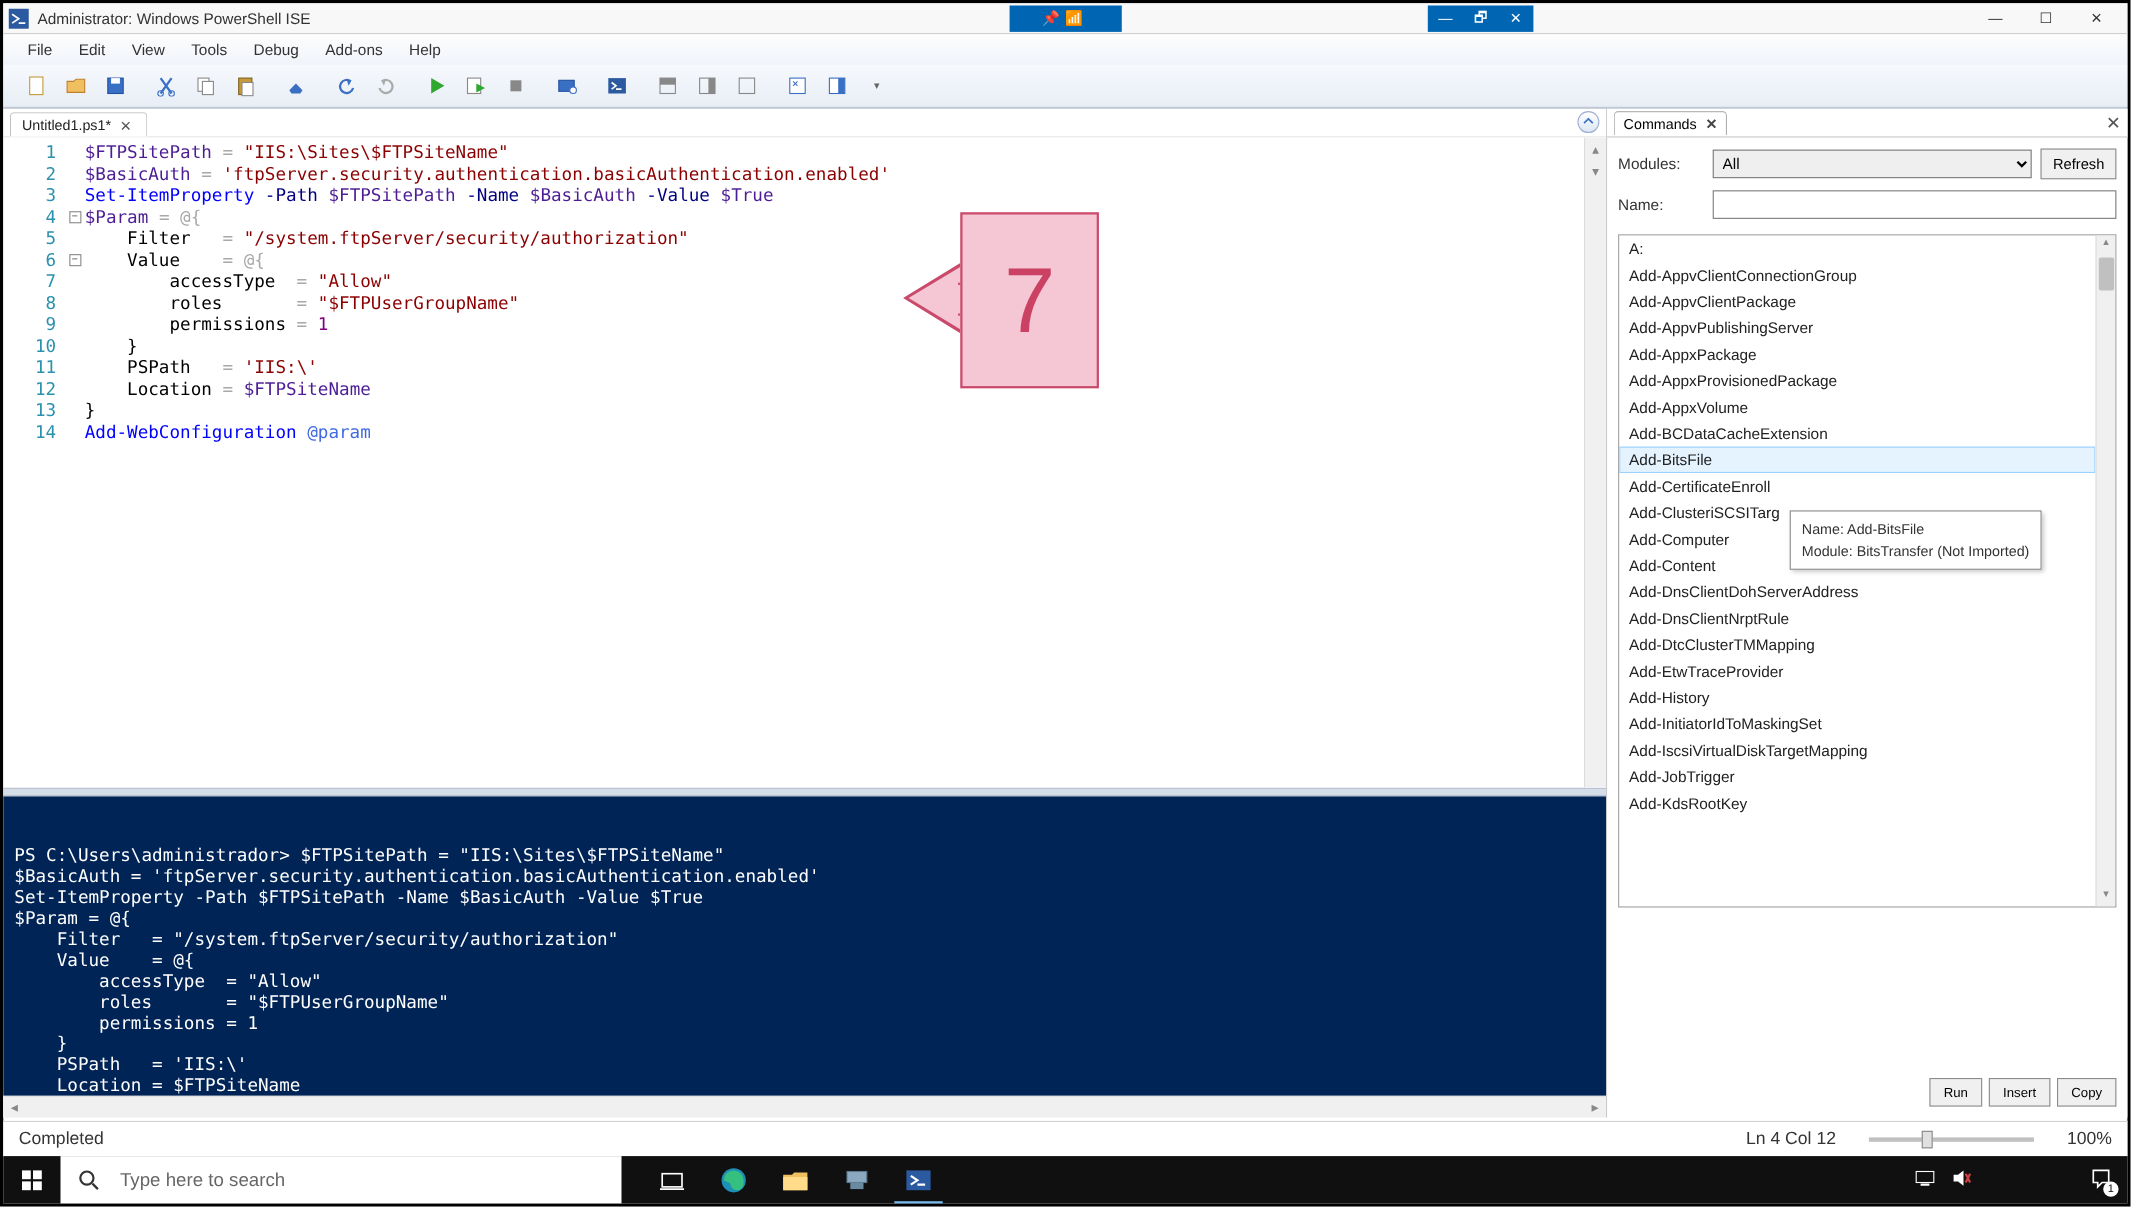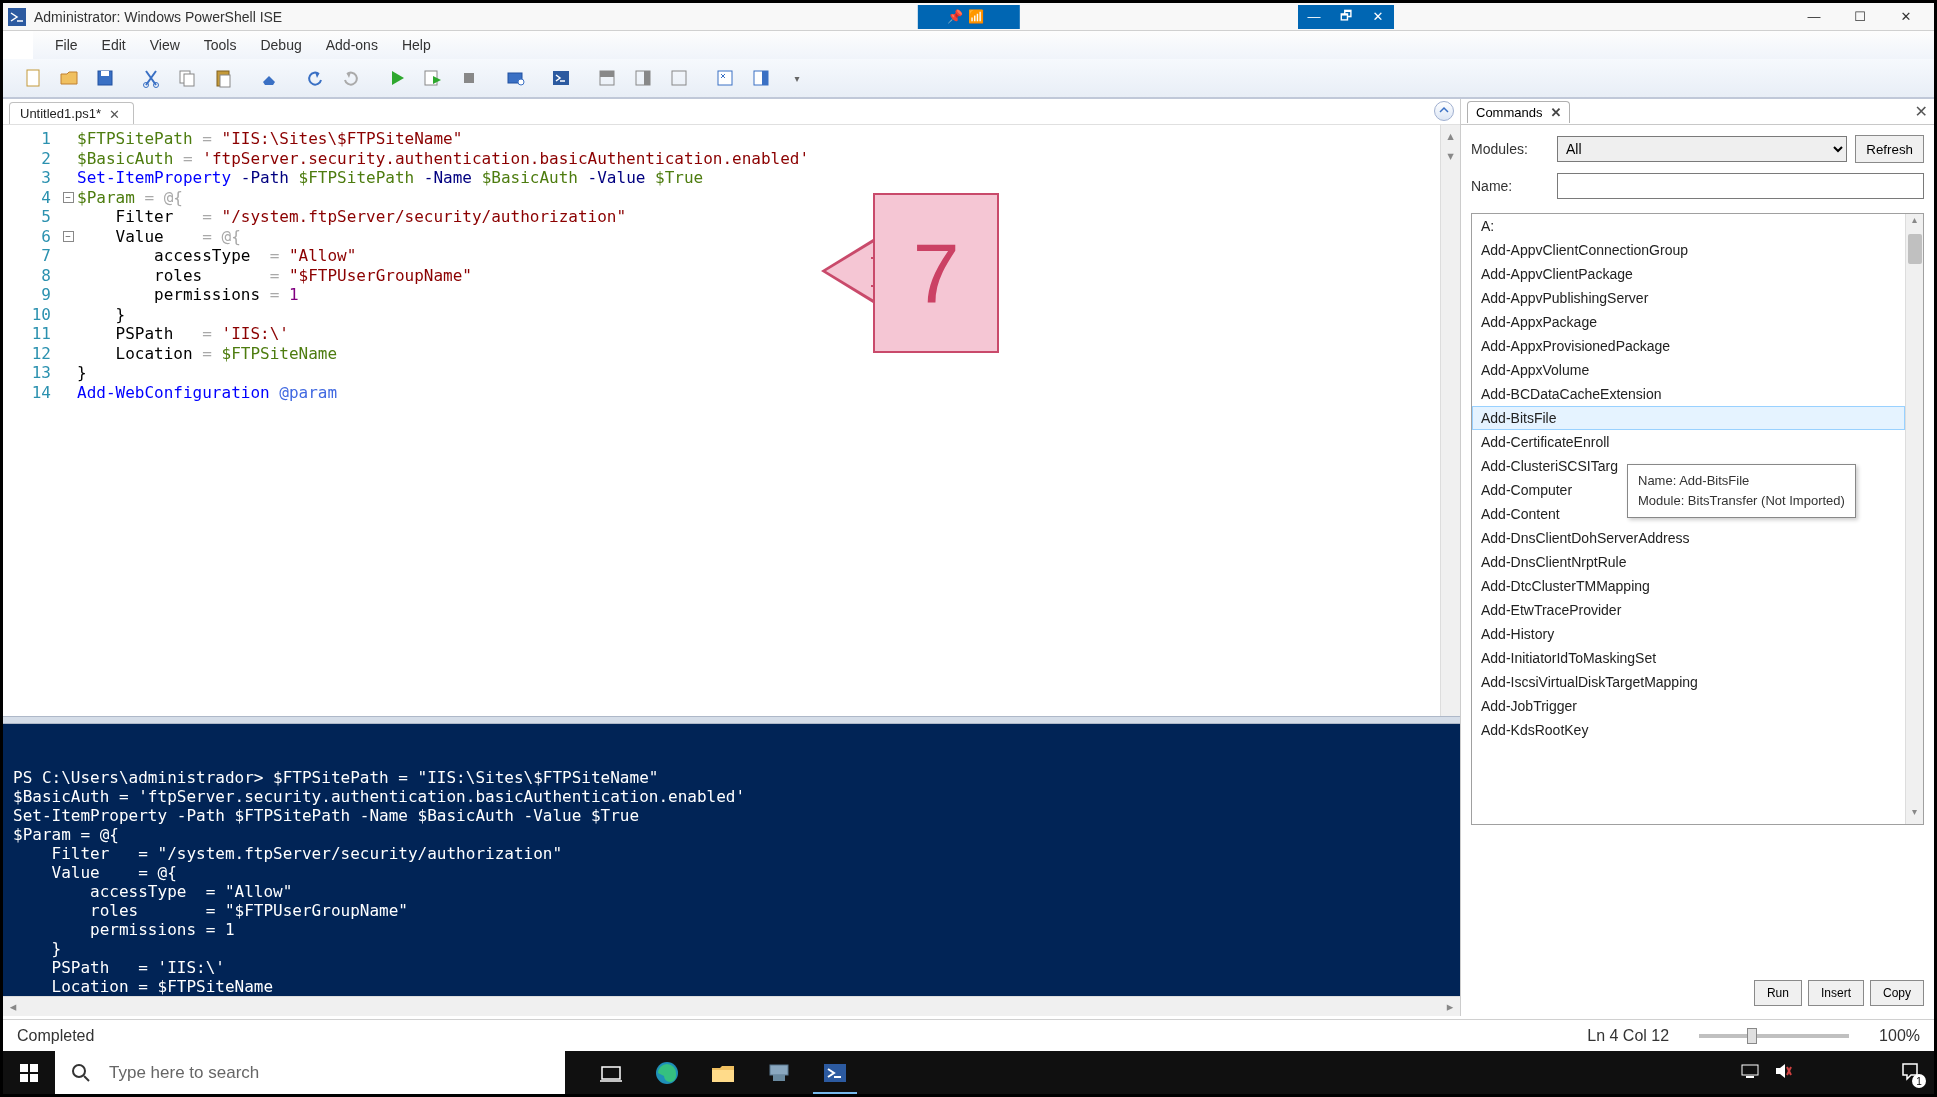--- a/index.html
+++ b/index.html
@@ -10,21 +10,21 @@
 .titlebar-icon { width: 18px; height: 18px; margin-left: 5px; background: #2c5aa0; }
 .titlebar-icon svg { width: 18px; height: 18px; }
 .titlebar-text { margin-left: 8px; font-size: 14px; color: #333; }
 .titlebar-center { position: absolute; left: 50%; transform: translateX(-50%); display: flex; align-items: center; background: #0066b3; height: 24px; padding: 0 30px; color: #fff; font-size: 13px; }
 .titlebar-center .sig-icon { margin-right: 5px; }
 .inner-controls { position: absolute; right: 540px; display: flex; align-items: center; gap: 0; background: #0066b3; height: 24px; }
 .inner-controls .ctrl { width: 32px; height: 24px; display: flex; align-items: center; justify-content: center; color: #fff; cursor: pointer; }
 .outer-controls { position: absolute; right: 5px; display: flex; gap: 0; }
 .outer-controls .ctrl { width: 46px; height: 24px; display: flex; align-items: center; justify-content: center; cursor: pointer; color: #333; }
 
-.menubar { height: 28px; background: linear-gradient(#fdfdfd,#f0f4fa); display: flex; align-items: center; padding-left: 10px; border-bottom: none; margin-left: 30px; }
+.menubar { height: 28px; background: linear-gradient(#fdfdfd,#f0f4fa); display: flex; align-items: center; padding-left: 10px; border-bottom: none; }
 .menubar .menu-item { padding: 4px 12px; cursor: pointer; font-size: 14px; color: #333; }
 
 .toolbar { height: 40px; background: linear-gradient(#f6f9fd,#e8eef6); border-bottom: 2px solid #c0c8d8; display: flex; align-items: center; padding-left: 12px; gap: 0; }
 .toolbar .tbtn { width: 36px; height: 32px; display: flex; align-items: center; justify-content: center; cursor: pointer; }
 .toolbar .tsep { width: 10px; }
 .toolbar svg { width: 20px; height: 20px; }
 
 .main-area { position: absolute; top: 96px; left: 0; right: 0; bottom: 78px; display: flex; }
 .left-pane { flex: 1; display: flex; flex-direction: column; position: relative; }
 .right-pane { width: 474px; border-left: 1px solid #ccc; background: #fff; display: flex; flex-direction: column; position: relative;}
@@ -33,21 +33,21 @@
 .tab { background: #fff; border: 1px solid #c0c0c0; border-bottom: none; padding: 3px 10px; margin-left: 6px; border-radius: 4px 4px 0 0; display: flex; align-items: center; font-size: 13px; color: #222; }
 .tab .tab-close { margin-left: 8px; width: 14px; height: 14px; cursor: pointer; color: #555; }
 .collapse-btn { position: absolute; right: 6px; top: 2px; width: 20px; height: 20px; border: 1px solid #a0b0d0; border-radius: 50%; display:flex; align-items:center; justify-content:center; cursor: pointer; background: linear-gradient(#fff,#dce6f5); }
 
 .editor-container { flex: 1; display: flex; background: #fff; font-family: Consolas, monospace; font-size: 16px; overflow: hidden; position: relative; }
 .gutter { width: 56px; text-align: right; color: #2b91af; padding-right: 8px; padding-top: 4px; user-select: none; line-height: 19.5px; }
 .fold-gutter { width: 18px; padding-top: 4px; line-height: 19.5px; color: #888; font-size: 10px; }
 .fold-gutter .fold-item { height: 19.5px; display: flex; align-items: center; justify-content: center; }
 .fold-box { width: 11px; height: 11px; border: 1px solid #888; font-size: 9px; line-height: 8px; text-align: center; color: #555; cursor: pointer; }
 .code { flex: 1; padding-top: 4px; white-space: pre; line-height: 19.5px; color: #000; }
-.tok-var { color: #4d7c0f; }
+.tok-var { color: #4c1d95; }
 .tok-str { color: #8b0000; }
 .tok-cmd { color: #0000ff; }
 .tok-param { color: #000080; }
 .tok-num { color: #800080; }
 .tok-op { color: #a9a9a9; }
 .tok-splat { color: #4169e1; }
 .editor-scroll { position: absolute; right: 0; top: 0; bottom: 0; width: 20px; background: #f0f0f0; border-left: 1px solid #ddd; }
 .editor-scroll .up, .editor-scroll .down { height: 20px; display: flex; align-items: center; justify-content: center; color: #888; }
 
 .callout { position: absolute; left: 870px; top: 68px; pointer-events: none; }

